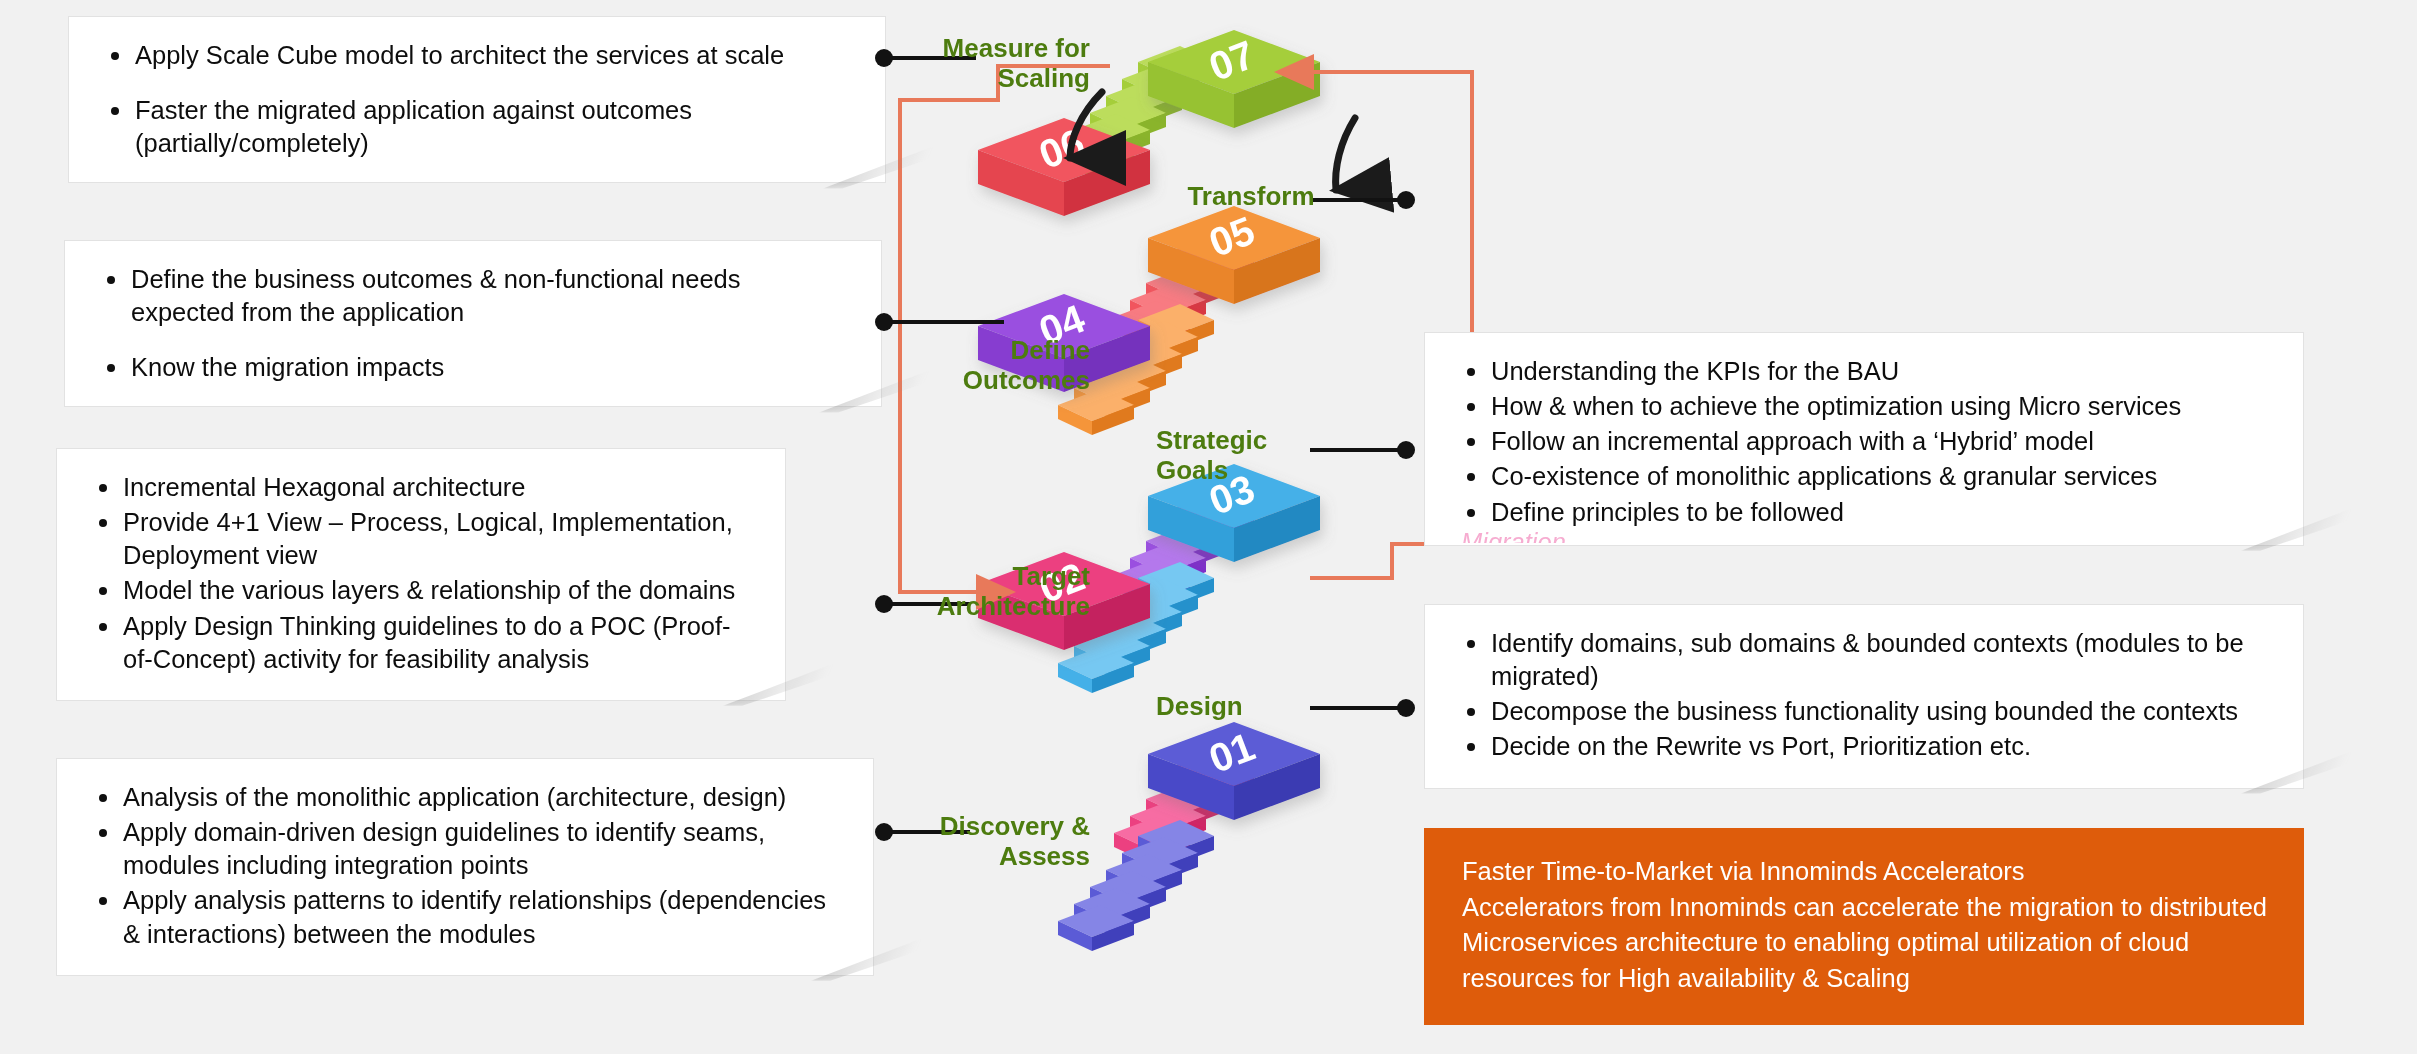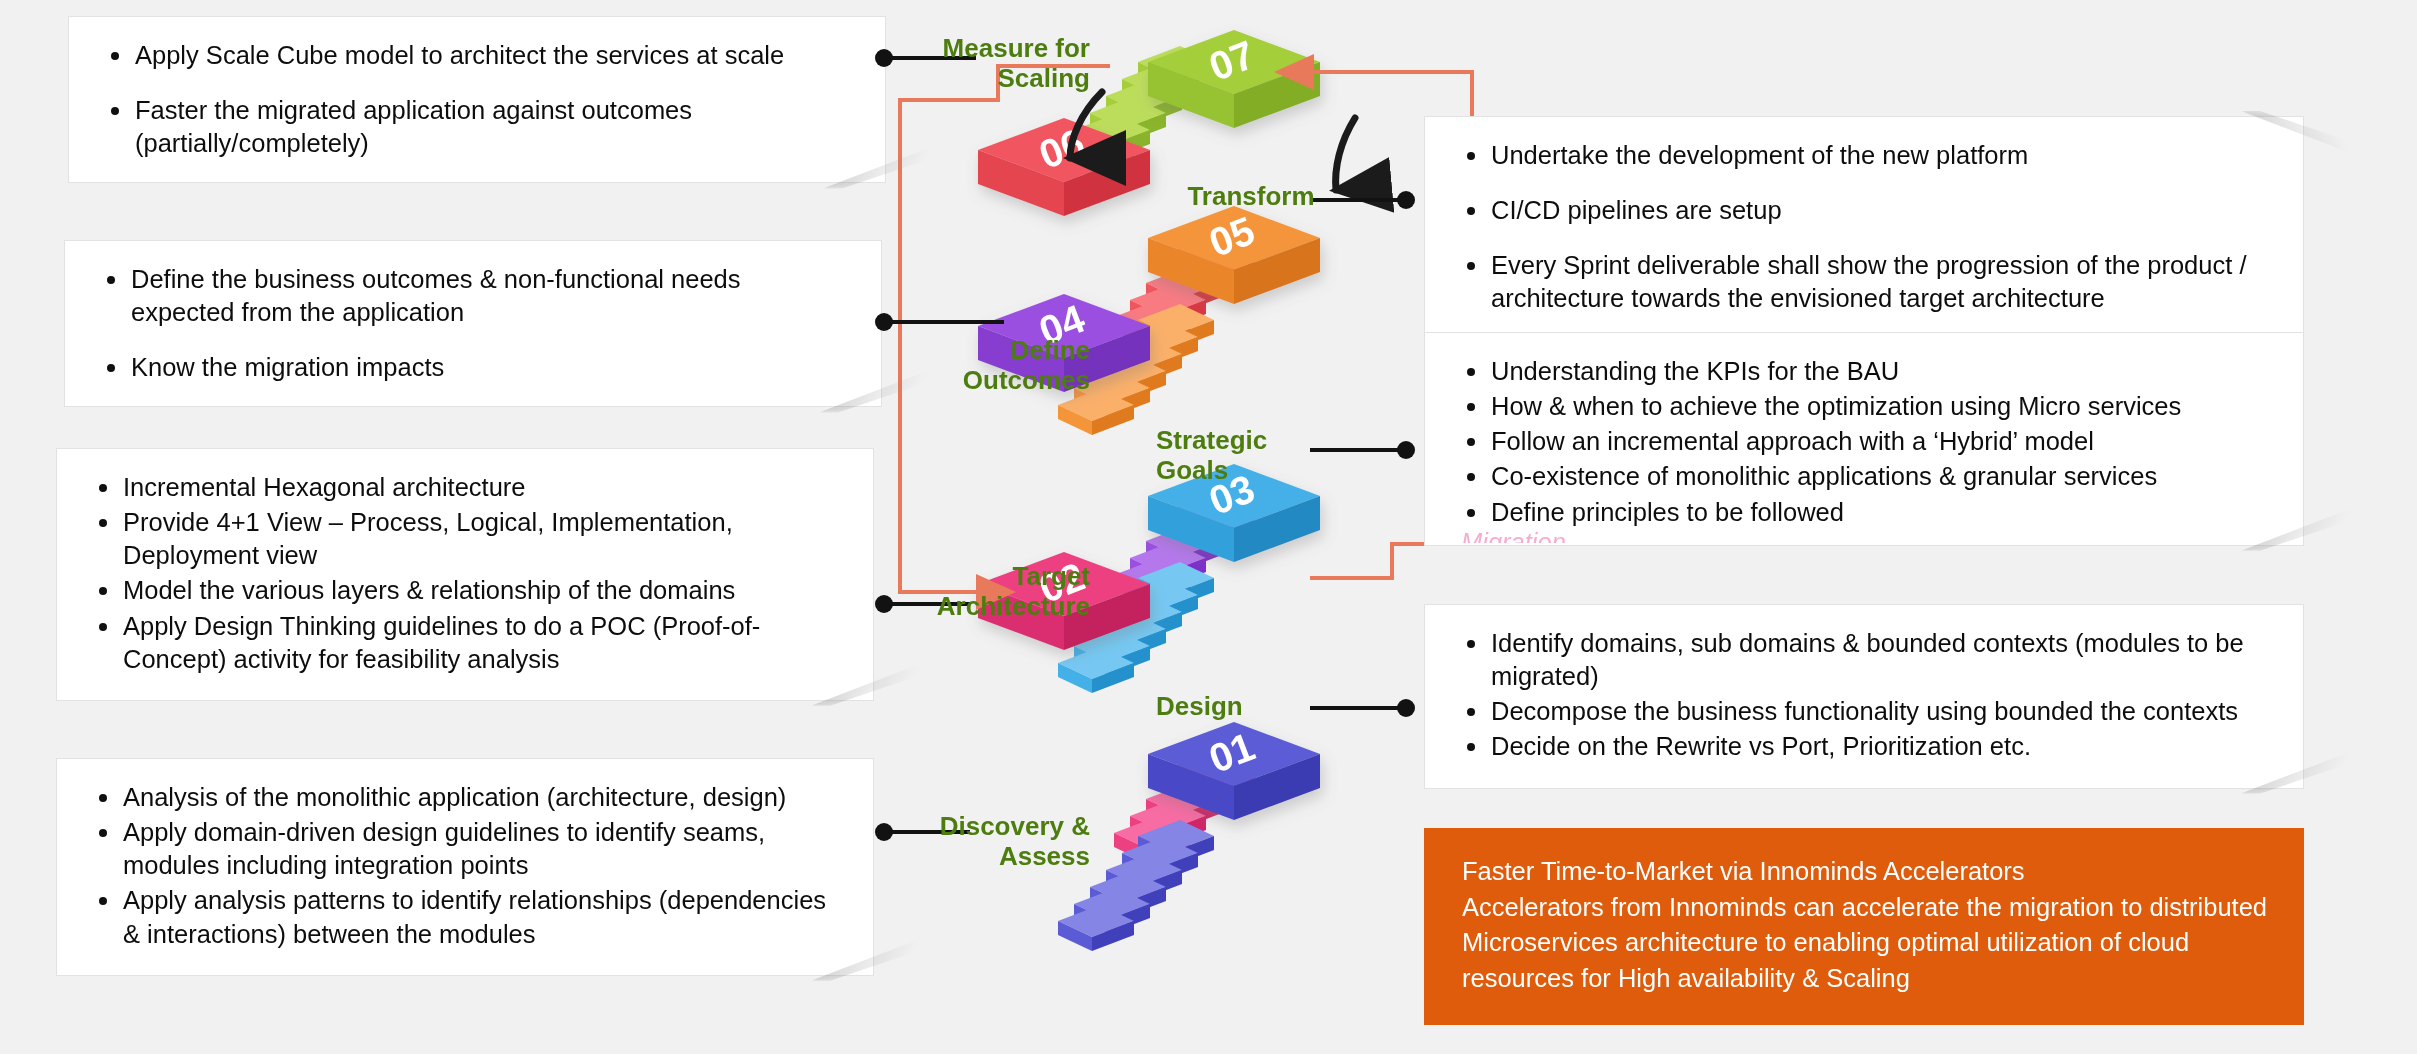--- a/index.html
+++ b/index.html
@@ -68,21 +68,21 @@
     border-radius: 50%;
     background: #101010;
   }
   .info-box.spaced li { margin-bottom: 22px; }
   .info-box.spaced li:last-child { margin-bottom: 0; }
   .info-box.tight li { margin-bottom: 2px; }
 
   
   #box-scaling      { left: 56px;  top: 16px;  width: 818px; margin-left: 12px; }
   #box-outcomes     { left: 64px;  top: 240px; width: 818px; }
-  #box-architecture { left: 56px;  top: 448px; width: 818px; }
+  #box-architecture { left: 56px;  top: 448px; width: 730px; }
   #box-discovery    { left: 56px;  top: 758px; width: 818px; }
 
   
   #box-transform { left: 1424px; top: 116px; width: 880px; }
   #box-goals     { left: 1424px; top: 332px; width: 880px; padding-bottom: 14px; }
   #box-design    { left: 1424px; top: 604px; width: 880px; }
 
   
   .clipped-line {
     position: absolute;
@@ -201,27 +201,20 @@
   </div>
 
   <div class="info-box tight" id="box-discovery">
     <ul>
       <li>Analysis of the monolithic application (architecture, design)</li>
       <li>Apply domain-driven design guidelines to identify seams, modules including integration points</li>
       <li>Apply analysis patterns to identify relationships (dependencies &amp; interactions) between the modules</li>
     </ul>
   </div>
 
-  <div class="info-box spaced swoosh-top" id="box-transform">
-    <ul>
-      <li>Undertake the development of the new platform</li>
-      <li>CI/CD pipelines are setup</li>
-      <li>Every Sprint deliverable shall show the progression of the product / architecture towards the envisioned target architecture</li>
-    </ul>
-  </div>
 
   <div class="info-box tight" id="box-goals">
     <ul>
       <li>Understanding the KPIs for the BAU</li>
       <li>How &amp; when to achieve the optimization using Micro services</li>
       <li>Follow an incremental approach with a ‘Hybrid’ model</li>
       <li>Co-existence of monolithic applications &amp; granular services</li>
       <li>Define principles to be followed</li>
     </ul>
     <div class="clipped-line">Migration</div>

